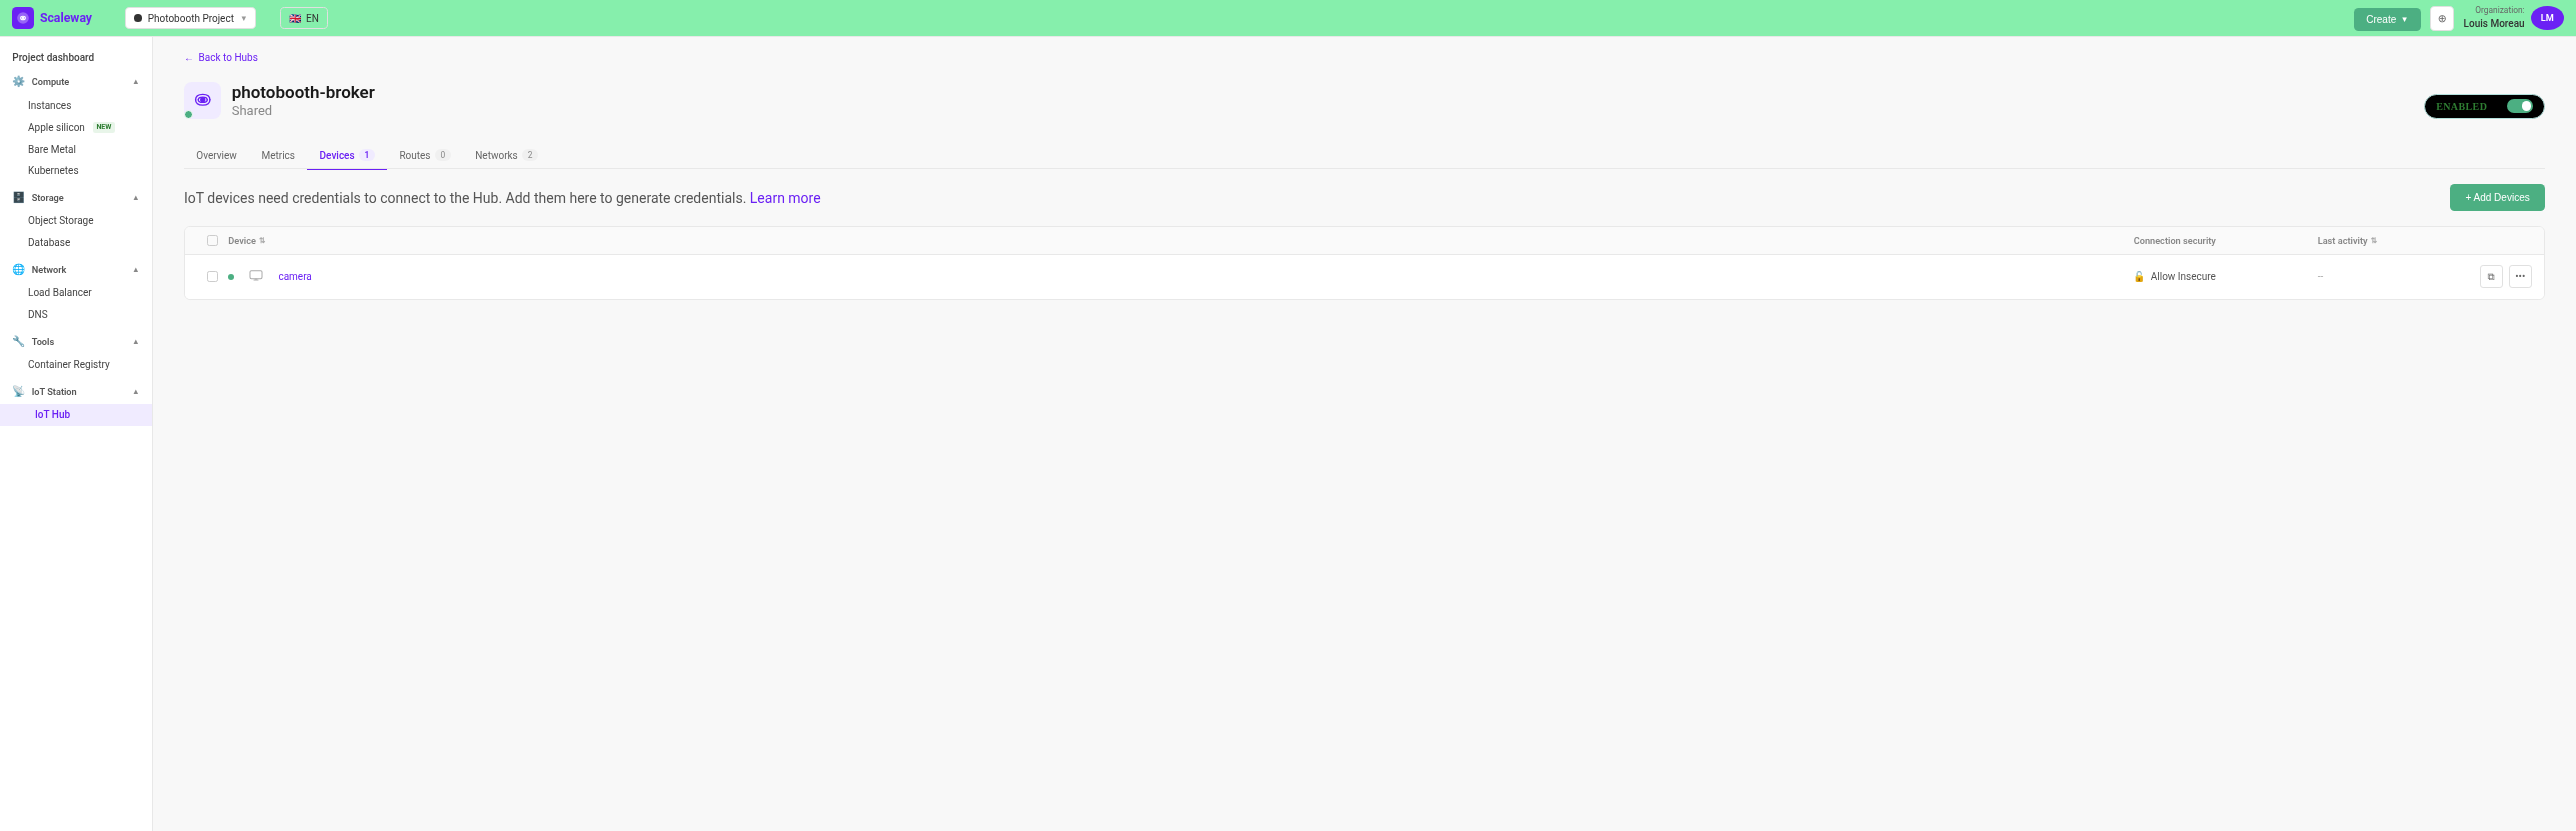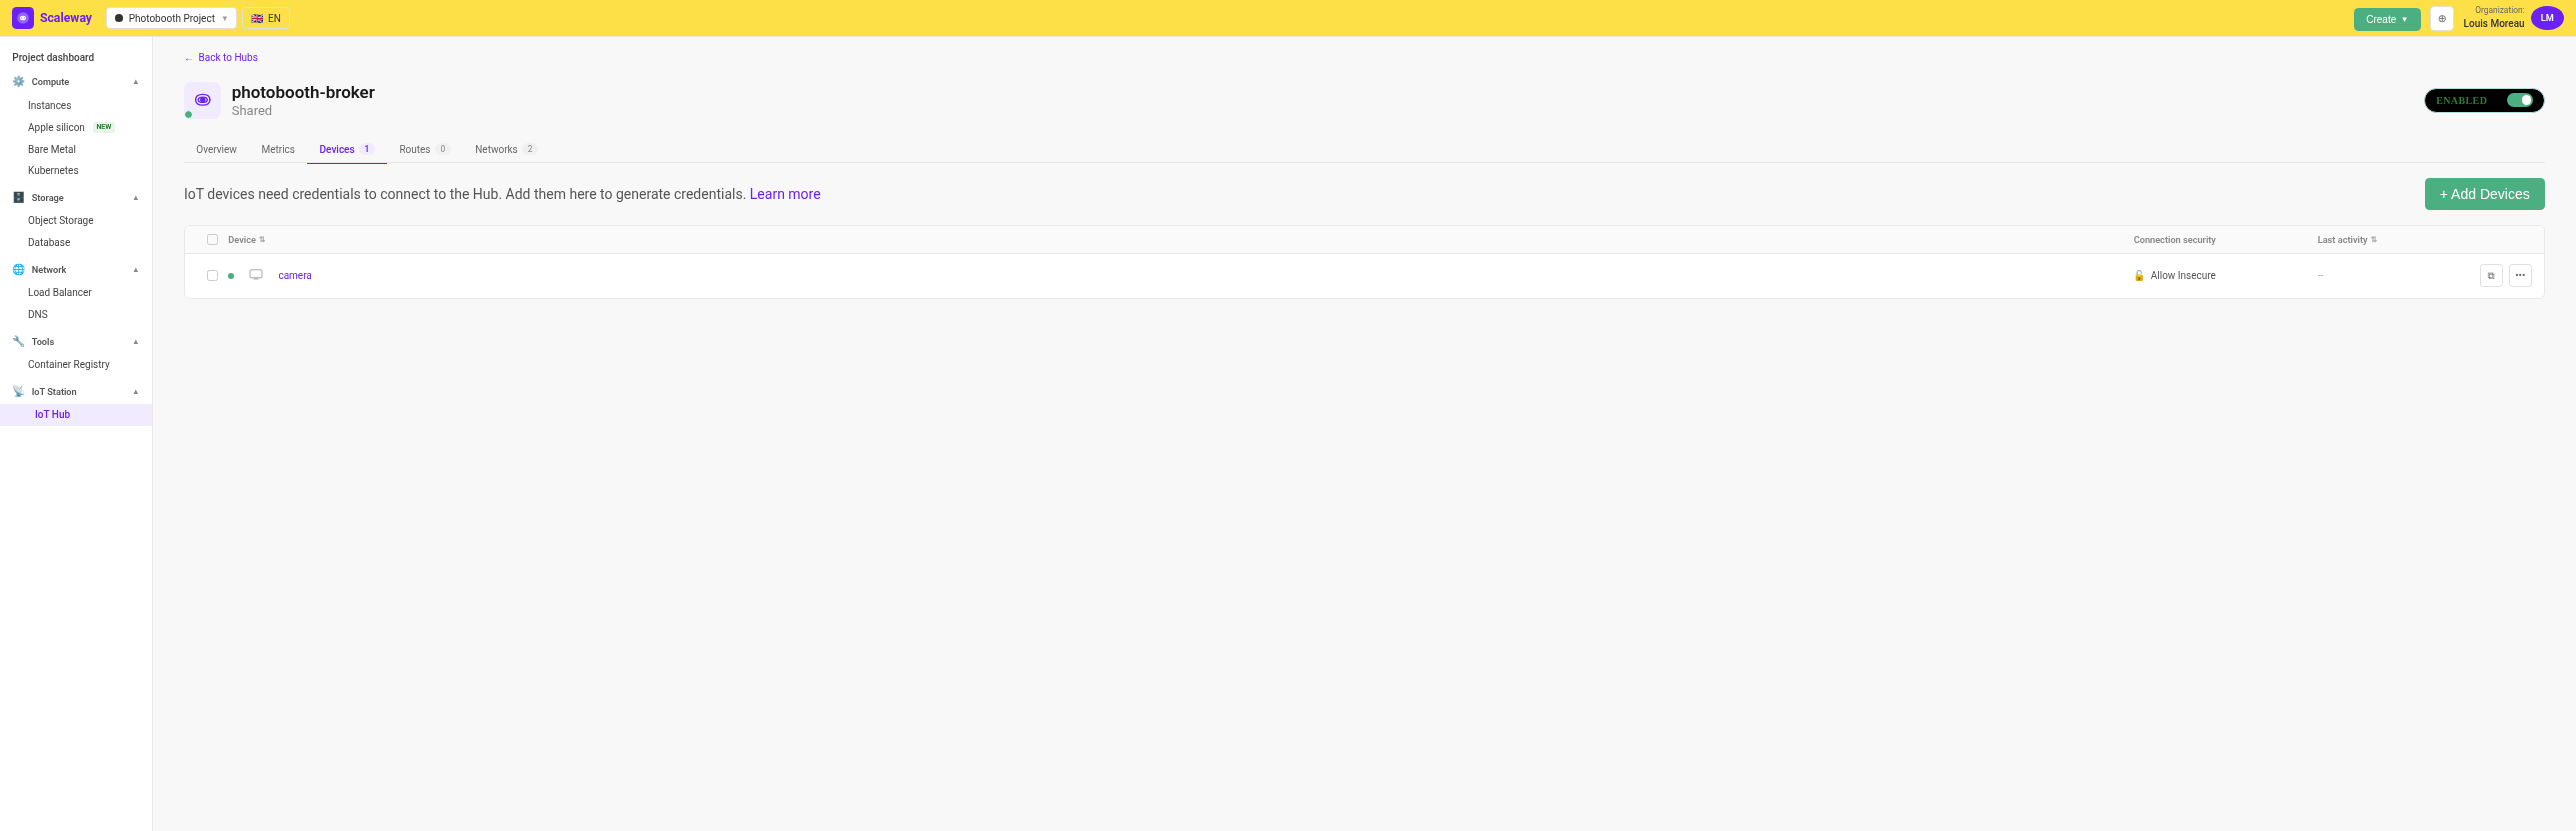--- a/index.html
+++ b/index.html
@@ -1,19 +1,19 @@
 <!DOCTYPE html>
 <html style="font-size:12.3px"><head>
   <meta charset="utf-8">
   <style>
     * { box-sizing: border-box; margin: 0; padding: 0; }
     body { font-family: -apple-system, BlinkMacSystemFont, 'Segoe UI', Roboto, sans-serif; font-size: 10.7px; color: #333; background: #f8f8f8; display: flex; flex-direction: column; height: 100vh; }
 
     
-    .topbar { display: flex; align-items: center; background: #fde047; border-bottom: 0.8px solid #e8e8e8; padding: 0 12.3px; height: 37px; gap: 5px; flex-shrink: 0; }
+    .topbar { display: flex; align-items: center; background: #86efac; border-bottom: 0.8px solid #e8e8e8; padding: 0 12.3px; height: 37px; gap: 24px; flex-shrink: 0; }
     .logo { display: flex; align-items: center; gap: 6.1px; font-weight: 700; color: #6b21f4; font-size: 12.3px; margin-right: 9.2px; }
     .logo-icon { width: 21.5px; height: 21.5px; background: #6b21f4; border-radius: 4.6px; display: flex; align-items: center; justify-content: center; color: white; font-weight: bold; font-size: 9.2px; }
     .project-selector { display: flex; align-items: center; gap: 6.1px; border: 0.8px solid #e0e0e0; border-radius: 4.6px; padding: 4.6px 7.7px; cursor: pointer; background: #fff; font-size: 10px; }
     .project-dot { width: 7.7px; height: 7.7px; background: #333; border-radius: 50%; }
     .lang-selector { display: flex; align-items: center; gap: 4.6px; border: 0.8px solid #e0e0e0; border-radius: 4.6px; padding: 4.6px 7.7px; cursor: pointer; font-size: 10px; }
     .topbar-right { margin-left: auto; display: flex; align-items: flex-end; gap: 9.2px; }
     .create-btn { background: #4CAF82; color: white; border: none; border-radius: 4.6px; padding: 6.1px 12.3px; cursor: pointer; font-size: 10px; font-weight: 500; display: flex; align-items: center; gap: 4.6px; }
     .create-btn-chevron { font-size: 7.7px; }
     .org-info { display: flex; align-items: center; gap: 6.1px; font-size: 9.2px; }
     .org-text { text-align: right; line-height: 1.4; }
@@ -35,21 +35,21 @@
     .sidebar-item { padding: 5.4px 12.3px 5.4px 28px; font-size: 10px; color: #444; cursor: pointer; display: flex; align-items: center; gap: 4.6px; }
     .sidebar-item.active { color: #6b21f4; background: #f0ebff; font-weight: 500; padding-left: 35px; }
     .sidebar-project { padding: 6.1px 12.3px; font-size: 10px; color: #444; cursor: pointer; font-weight: 500; }
     .new-badge { background: #e8f5e9; color: #2e7d32; font-size: 7px; font-weight: 700; padding: 1.5px 3.8px; border-radius: 2.3px; margin-left: 3.1px; }
 
     
     .content { flex: 1; overflow-y: auto; padding: 15.3px 31px; }
     .back-link { display: flex; align-items: center; gap: 4.6px; color: #6b21f4; font-size: 10px; cursor: pointer; margin-bottom: 18.4px; text-decoration: none; }
 
     
-    .hub-header { display: flex; align-items: center; justify-content: space-between; margin-bottom: 17px; }
+    .hub-header { display: flex; align-items: flex-end; justify-content: space-between; margin-bottom: 23px; }
     .hub-header-left { display: flex; align-items: center; gap: 10.7px; }
     .hub-icon-wrapper { position: relative; }
     .hub-status-dot { width: 9.2px; height: 9.2px; background: #4CAF82; border-radius: 50%; position: absolute; bottom: 0; left: 0; border: 1.5px solid #fff; }
     .hub-icon { width: 37px; height: 37px; background: #f0ebff; border-radius: 7.7px; display: flex; align-items: center; justify-content: center; }
     .hub-title { font-size: 17px; font-weight: 600; color: #1a1a1a; }
     .hub-subtitle { font-size: 13px; color: #888; margin-top: 1.5px; }
     .enabled-badge { display: flex; align-items: center; gap: 20px; background: #000000; border: 0.8px solid #b2dfdb; border-radius: 15.3px; padding: 4.6px 10.7px; font-family: Liberation Serif, serif; }
     .enabled-text { color: #2e7d32; font-size: 10px; font-weight: 600; letter-spacing: 0.4px; }
     .toggle-on { width: 26px; height: 14px; background: #4CAF82; border-radius: 7px; position: relative; cursor: pointer; }
     .toggle-on::after { content: ''; position: absolute; right: 2.3px; top: 2.3px; width: 9.2px; height: 9.2px; background: white; border-radius: 50%; }
@@ -58,21 +58,21 @@
     .tabs { display: flex; border-bottom: 1.5px solid #e8e8e8; margin-bottom: 15.3px; gap: 0; }
     .tab { padding: 7.7px 12.3px; font-size: 10px; color: #666; cursor: pointer; border-bottom: 1.5px solid transparent; margin-bottom: -1.5px; display: flex; align-items: center; gap: 4.6px; }
     .tab.active { color: #6b21f4; border-bottom-color: #6b21f4; font-weight: 500; }
     .tab-count { background: #f0ebff; color: #6b21f4; border-radius: 7.7px; padding: 0.8px 5.4px; font-size: 8.4px; font-weight: 600; }
     .tab-count-gray { background: #f0f0f0; color: #888; border-radius: 7.7px; padding: 0.8px 5.4px; font-size: 8.4px; }
 
     
     .info-bar { display: flex; align-items: center; justify-content: space-between; margin-bottom: 15.3px; }
     .info-text { font-size: 14px; color: #555; }
     .info-text a { color: #6b21f4; text-decoration: none; }
-    .add-devices-btn { background: #4CAF82; color: white; border: none; border-radius: 4.6px; padding: 7.7px 15.3px; cursor: pointer; font-size: 14px; font-weight: 500; display: flex; align-items: flex-start; gap: 4.6px; }
+    .add-devices-btn { background: #4CAF82; color: white; border: none; border-radius: 4.6px; padding: 7.7px 15.3px; cursor: pointer; font-size: 10px; font-weight: 500; display: flex; align-items: flex-start; gap: 4.6px; }
 
     
     .table-container { background: #fff; border: 0.8px solid #e8e8e8; border-radius: 6.1px; overflow: hidden; }
     .table-header { display: grid; grid-template-columns: 31px 1fr 184px 153px 61px; align-items: center; padding: 7.7px 12.3px; background: #fafafa; border-bottom: 0.8px solid #e8e8e8; }
     .th { font-size: 9.2px; font-weight: 600; color: #888; display: flex; align-items: center; gap: 3.1px; }
     .sort-icon { color: #aaa; font-size: 7.7px; }
     .table-row { display: grid; grid-template-columns: 31px 1fr 184px 153px 61px; align-items: center; padding: 10.7px 12.3px; border-bottom: 0.8px solid #f0f0f0; background: #fff; }
     .table-row:last-child { border-bottom: none; }
     .device-name { color: #6b21f4; font-size: 10px; font-weight: 400; cursor: pointer; display: flex; align-items: center; gap: 15px; }
     .device-status-dot { width: 6.1px; height: 6.1px; background: #4CAF82; border-radius: 50%; flex-shrink: 0; }

